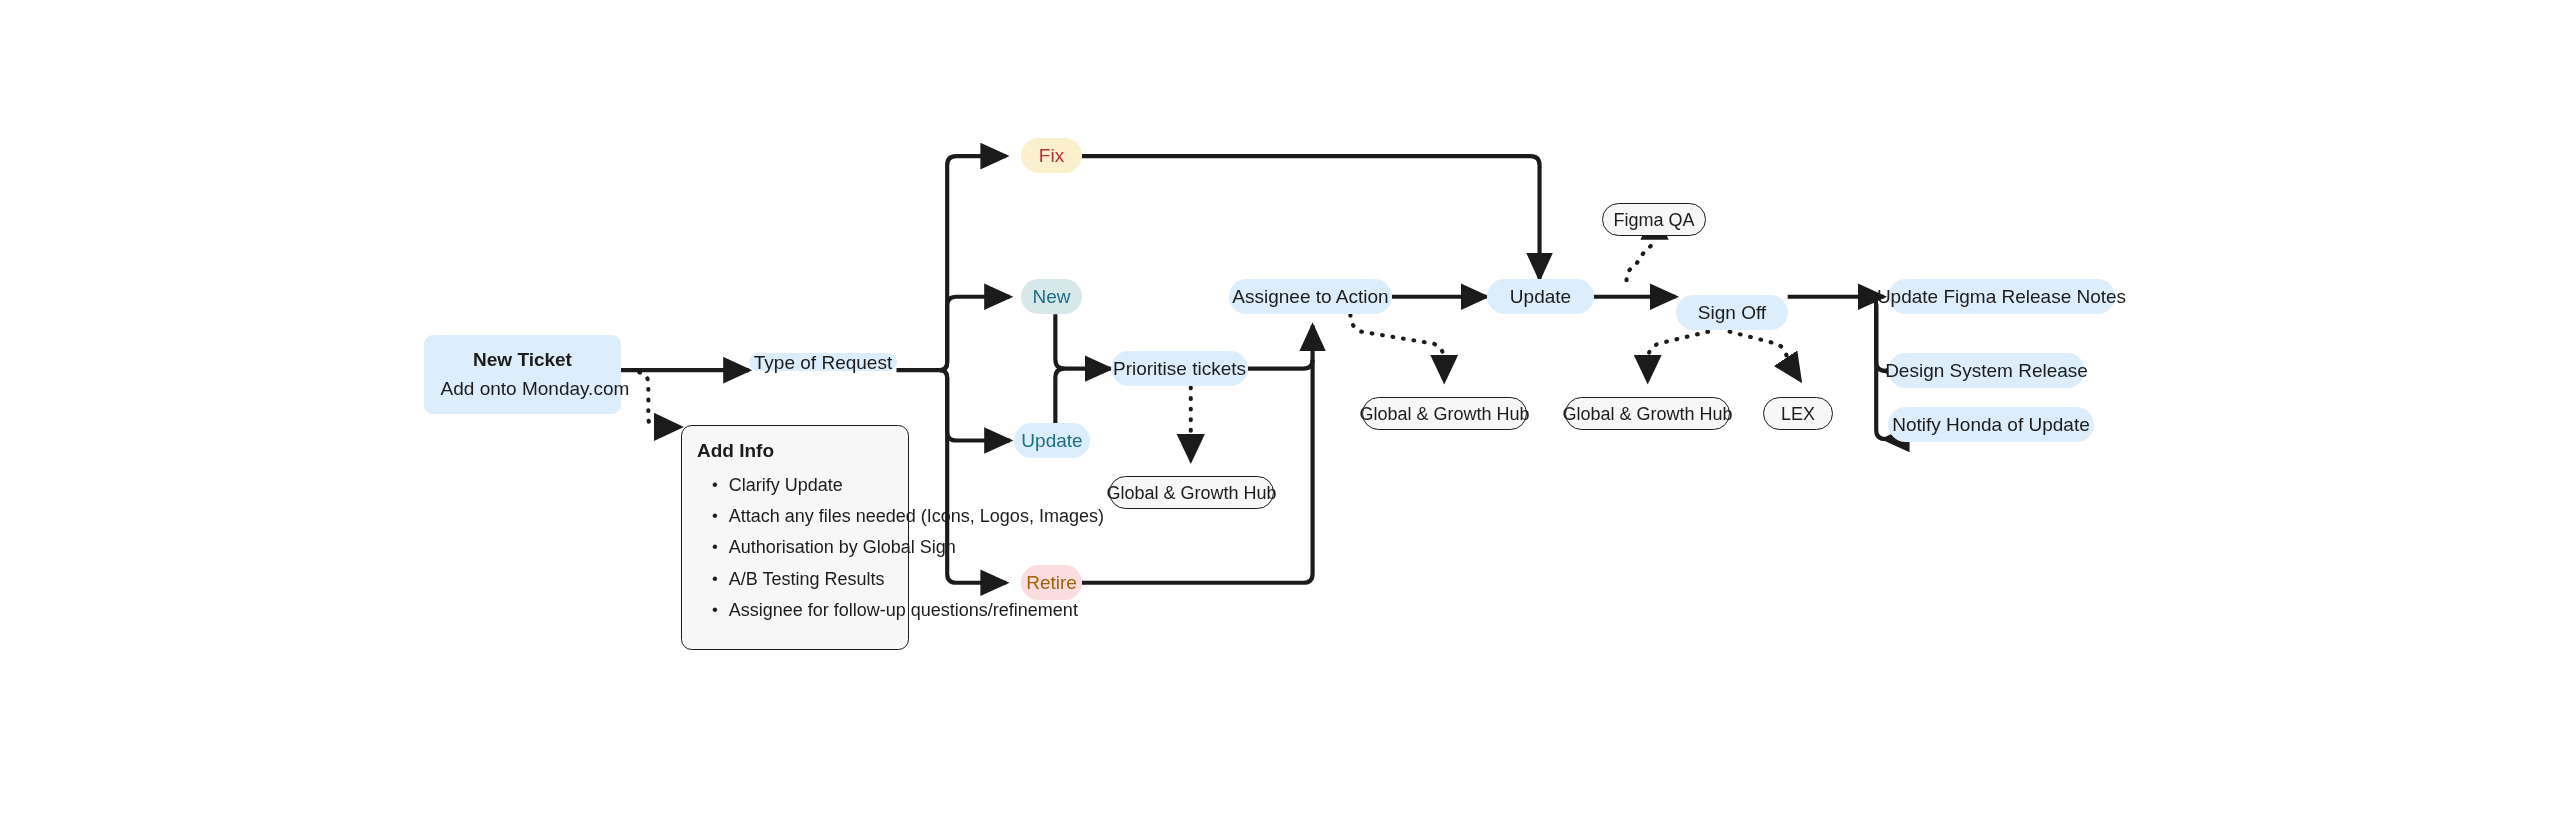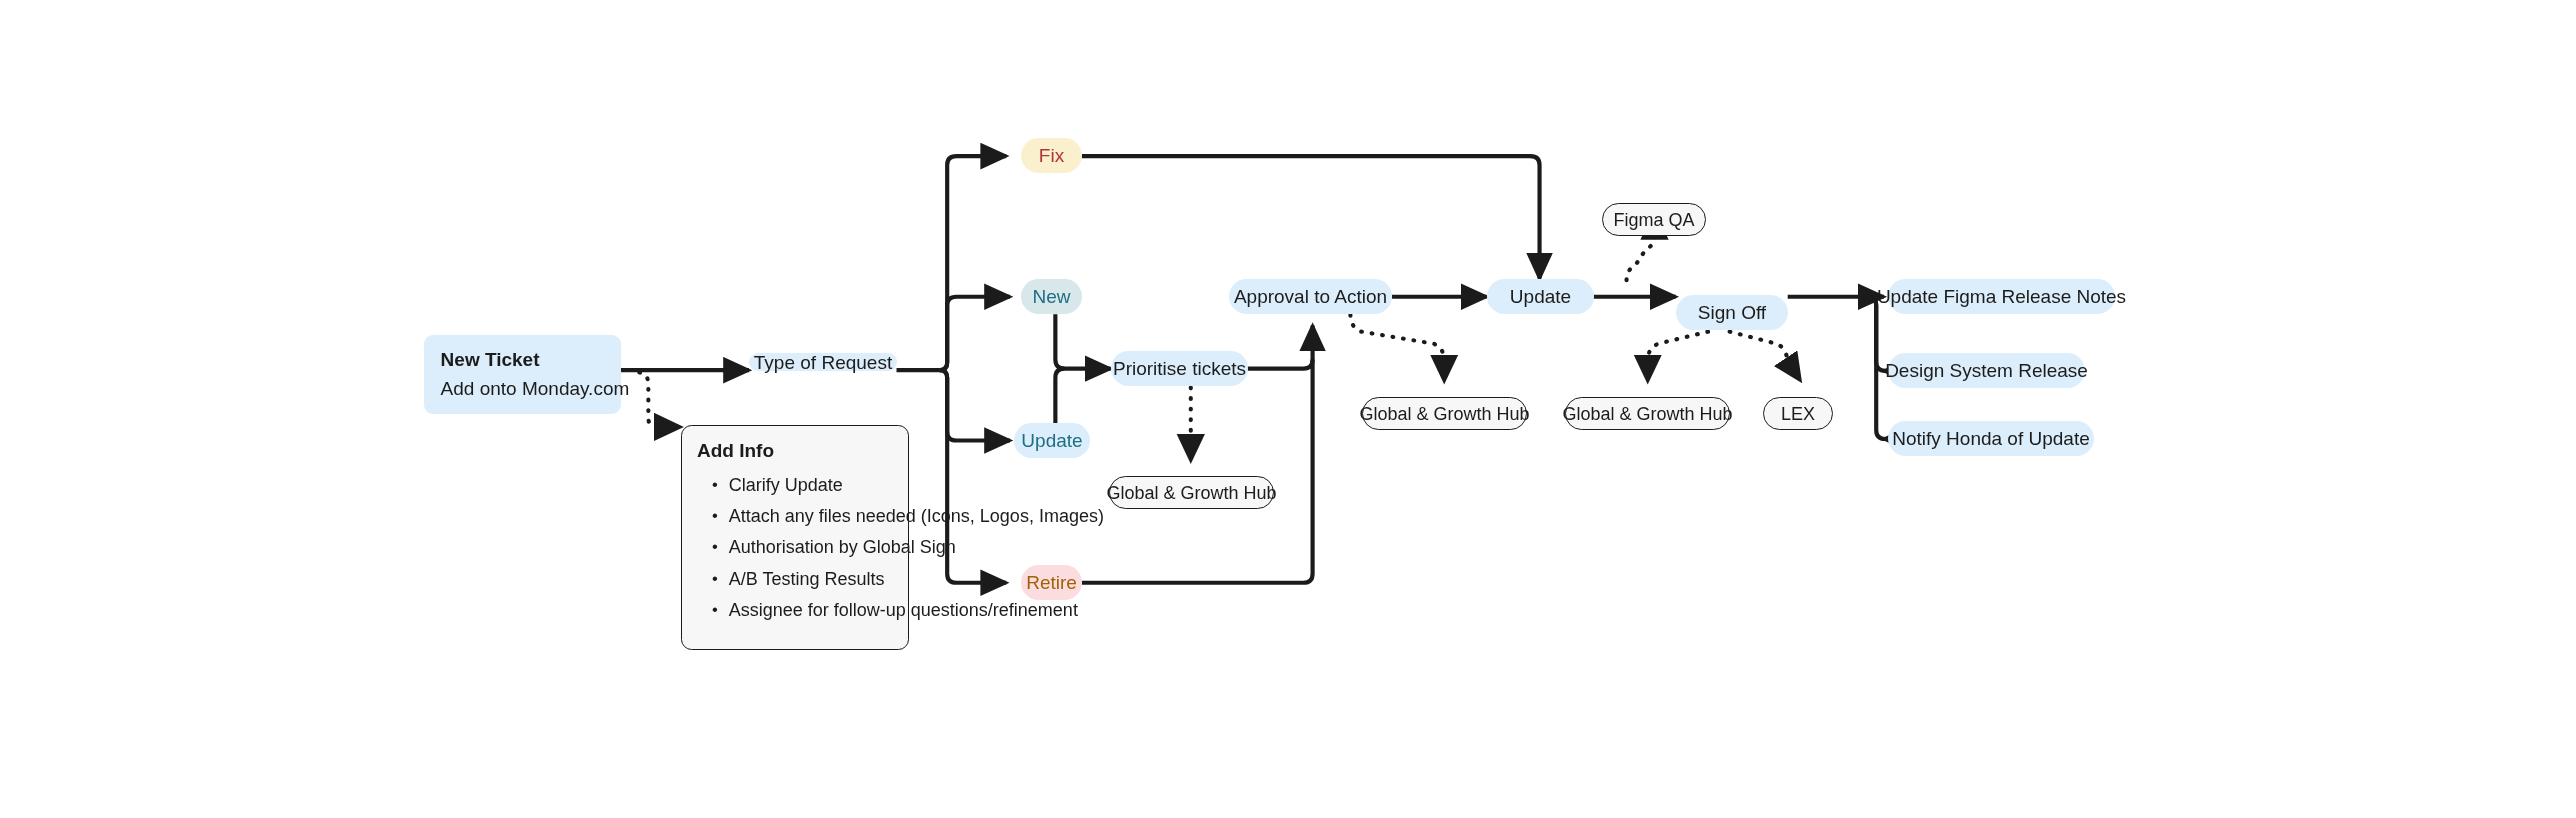--- a/index.html
+++ b/index.html
@@ -18,21 +18,21 @@
   .pill.blue-text{color:#1F6E83;}
   .pill.fix{background:#FBF0CE;color:#B43333;}
   .pill.retire{background:#FBDDDF;color:#a16207;}
 
   
   .cap{border-radius:756px;background:#F7F7F7;border:1.9px solid #1b1b1b;
        color:#1c1c1c;font-size:18px;line-height:1;padding:0 13.6px;height:33px;margin-top:20px;}
 
   
   .card-start{border-radius:9px;background:#DCEEFB;color:#1c1c1c;
-        display:block;padding:13.6px 16.6px;}
+        display:block;padding:13.6px 16.6px;text-align:center;}
   .card-start .t1{font-size:19px;font-weight:bold;margin-bottom:7.6px;}
   .card-start .t2{font-size:19px;}
 
   
   .card-info{border-radius:10.6px;background:#F7F7F7;border:1.9px solid #1b1b1b;
         display:block;padding:13.6px 15px 15px 15px;color:#1c1c1c;}
   .card-info .hdr{font-size:19px;font-weight:bold;margin-bottom:6px;}
   .card-info ul{margin:12px;padding:0 0 0 19.7px;list-style:none;}
   .card-info li{font-size:18px;line-height:1.28;margin-bottom:8.3px;position:relative;}
   .card-info li:last-child{margin-bottom:0;}
@@ -124,34 +124,34 @@
   <div class="node pill teal" style="left:1021px;top:279px;width:61px;height:35px;">New</div>
 
   <div class="node pill blue-text" style="left:1014px;top:423px;width:76px;height:35px;">Update</div>
 
   <div class="node pill retire" style="left:1021px;top:565px;width:61px;height:35px;">Retire</div>
 
   <div class="node pill" style="left:1111px;top:351px;width:137px;height:35px;">Prioritise tickets</div>
 
   <div class="node cap" style="left:1109px;top:456px;width:165px;height:33px;">Global &amp; Growth Hub</div>
 
-  <div class="node pill" style="left:1229px;top:279px;width:163px;height:35px;">Approval to Action</div>
+  <div class="node pill" style="left:1229px;top:279px;width:163px;height:35px;">Assignee to Action</div>
 
   <div class="node cap" style="left:1362px;top:377px;width:165px;height:33px;">Global &amp; Growth Hub</div>
 
   <div class="node pill" style="left:1487px;top:279px;width:107px;height:35px;">Update</div>
 
   <div class="node cap" style="left:1602px;top:183px;width:104px;height:33px;">Figma QA</div>
 
   <div class="node pill" style="left:1676px;top:279px;width:112px;height:35px;margin-top:16px;">Sign Off</div>
 
   <div class="node cap" style="left:1565px;top:377px;width:165px;height:33px;">Global &amp; Growth Hub</div>
 
   <div class="node cap" style="left:1763px;top:377px;width:70px;height:33px;">LEX</div>
 
   <div class="node pill" style="left:1888px;top:279px;width:227px;height:35px;">Update Figma Release Notes</div>
 
   <div class="node pill" style="left:1888px;top:353px;width:197px;height:35px;">Design System Release</div>
 
-  <div class="node pill" style="left:1888px;top:421px;width:206px;height:35px;">Notify Honda of Update</div>
+  <div class="node pill" style="left:1888px;top:407px;width:206px;height:35px;">Notify Honda of Update</div>
 
 </div>
 
 
 </body></html>

